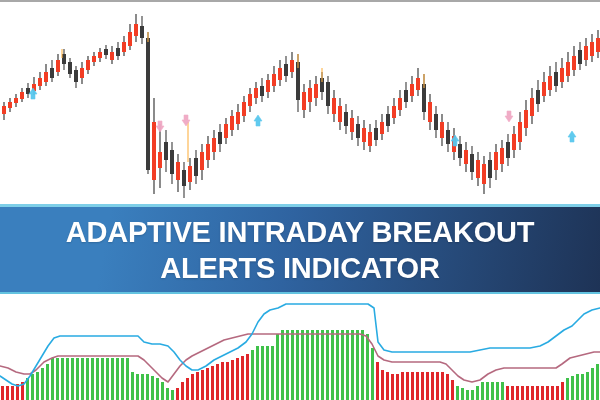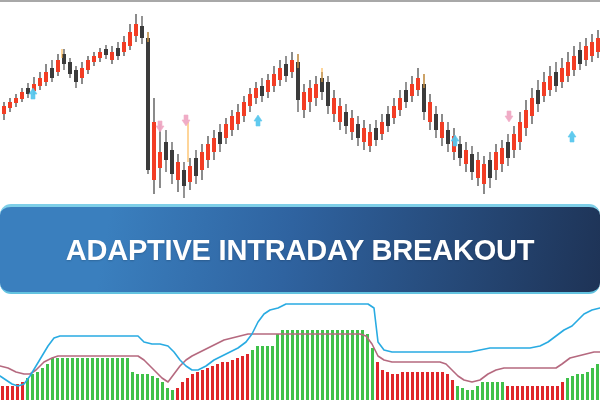--- a/index.html
+++ b/index.html
@@ -468,22 +468,23 @@
         <path d="M33,86 L37,92 L35,92 L35,97 L31,97 L31,92 L29,92 Z" fill="#58c8ee" stroke="#58c8ee" stroke-width="0.6" opacity="0.95"></path>
         <path d="M160,130 L164,124 L162,124 L162,119 L158,119 L158,124 L156,124 Z" fill="#f0a8c4" stroke="#f0a8c4" stroke-width="0.6" opacity="0.95"></path>
         <path d="M258,113 L262,119 L260,119 L260,124 L256,124 L256,119 L254,119 Z" fill="#58c8ee" stroke="#58c8ee" stroke-width="0.6" opacity="0.95"></path>
         <path d="M455,133 L459,139 L457,139 L457,144 L453,144 L453,139 L451,139 Z" fill="#58c8ee" stroke="#58c8ee" stroke-width="0.6" opacity="0.95"></path>
         <path d="M509,120 L513,114 L511,114 L511,109 L507,109 L507,114 L505,114 Z" fill="#f0a8c4" stroke="#f0a8c4" stroke-width="0.6" opacity="0.95"></path>
         <path d="M572,129 L576,135 L574,135 L574,140 L570,140 L570,135 L568,135 Z" fill="#58c8ee" stroke="#58c8ee" stroke-width="0.6" opacity="0.95"></path>
         <path d="M186,124 L190,118 L188,118 L188,113 L184,113 L184,118 L182,118 Z" fill="#f0a8c4" stroke="#f0a8c4" stroke-width="0.6" opacity="0.95"></path>
       </svg>
   </div>
 
-  <div id="title-banner" style="background: linear-gradient(100deg, rgb(58, 127, 190) 0%, rgb(58, 127, 190) 18%, rgb(47, 99, 160) 48%, rgb(30, 51, 86) 100%); border-top-color: rgb(126, 207, 232); border-bottom-color: rgb(99, 195, 224); border-radius: 11px;">
+  <div id="title-banner" style="background: linear-gradient(100deg, rgb(58, 127, 190) 0%, rgb(58, 127, 190) 18%, rgb(47, 99, 160) 48%, rgb(30, 51, 86) 100%); border-top-color: rgb(126, 207, 232); border-bottom-color: rgb(99, 195, 224);">
     <div class="line" style="color: rgb(255, 255, 255);">ADAPTIVE INTRADAY BREAKOUT</div>
+    <div class="line" style="color: rgb(255, 255, 255);">ALERTS INDICATOR</div>
   </div>
 
   <div id="indicator-panel">
     <svg id="indicator-svg" width="600" height="108">
         <rect x="1" y="92" width="3" height="16" fill="#e0262a"></rect>
         <rect x="6" y="92" width="3" height="16" fill="#e0262a"></rect>
         <rect x="11" y="92" width="3" height="16" fill="#e0262a"></rect>
         <rect x="16" y="90" width="3" height="18" fill="#e0262a"></rect>
         <rect x="21" y="88" width="3" height="20" fill="#e0262a"></rect>
         <rect x="26" y="84" width="3" height="24" fill="#3fc14a"></rect>

